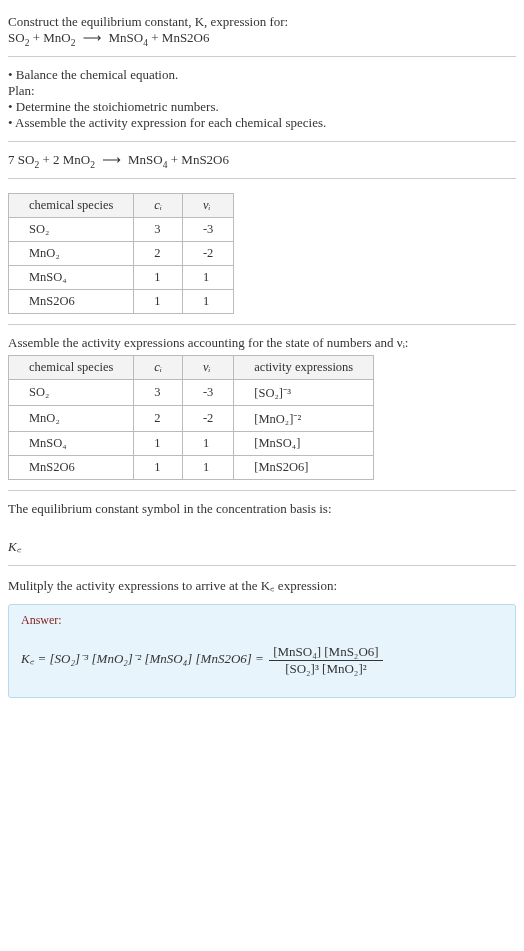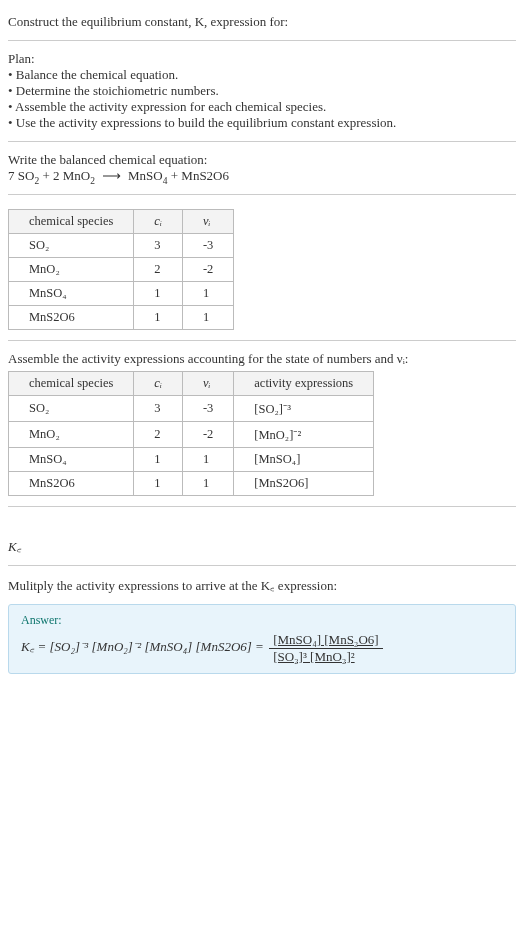--- a/index.html
+++ b/index.html
@@ -46,65 +46,69 @@
   }
   .answer-box {
     background: #e8f4fb;
     border: 1px solid #b9d9ec;
     border-radius: 3px;
     padding: 8px 12px;
     margin-top: 4px;
   }
   .answer-label {
     font-size: 12px;
-    color: #0f766e;
+    color: #7f1d1d;
     margin-bottom: 4px;
   }
   .italic-var {
     font-style: italic;
     margin-top: 20px;
   }
   .frac {
     display: inline-block;
     vertical-align: middle;
-    text-align: left;
-    margin: 0 2px;
-    text-decoration: underline;
+    text-align: center;
+    margin: 12px 2px;
   }
   .frac .num {
     display: block;
     border-bottom: 1px solid #333;
     padding: 0 4px;
   }
   .frac .den {
     display: block;
     padding: 0 4px;
   }
 </style>
 </head>
 <body>
 
 <div class="section">
   <div>Construct the equilibrium constant, K, expression for:</div>
-</div>
-
-<hr class="rule">
-
-<div class="section">
+  <div class="eqn">
+    <span><span>SO</span><sub>2</sub></span>
+    <span><span> + MnO</span><sub>2</sub></span>
+    <span class="arrow">⟶</span>
+    <span><span> MnSO</span><sub>4</sub></span>
+    <span> + MnS2O6</span>
+  </div>
+</div>
+
+<hr class="rule">
+
+<div class="section">
+  <div>• Balance the chemical equation.</div>
   <div>Plan:</div>
-  <div>• Balance the chemical equation.</div>
   <div>• Determine the stoichiometric numbers.</div>
   <div>• Assemble the activity expression for each chemical species.</div>
-  <div>• Use the activity expressions to build the equilibrium constant expression.</div>
-</div>
-
-<hr class="rule">
-
-<div class="section">
-  <div>Write the balanced chemical equation:</div>
+</div>
+
+<hr class="rule">
+
+<div class="section">
   <div class="eqn">
     <span><span>7 SO</span><sub>2</sub></span>
     <span><span> + 2 MnO</span><sub>2</sub></span>
     <span class="arrow">⟶</span>
     <span><span> MnSO</span><sub>4</sub></span>
     <span> + MnS2O6</span>
   </div>
 </div>
 
 <hr class="rule">
@@ -177,20 +181,21 @@
       <td>1</td>
       <td>[MnS2O6]</td>
     </tr>
   </tbody>
     </table>
 </div>
 
 <hr class="rule">
 
 <div class="section">
+  <div>The equilibrium constant symbol in the concentration basis is:</div>
   <div class="italic-var">K꜀</div>
 </div>
 
 <hr class="rule">
 
 <div class="section">
   <div>Mulitply the activity expressions to arrive at the K꜀ expression:</div>
 </div>
 
 <div class="answer-box">

